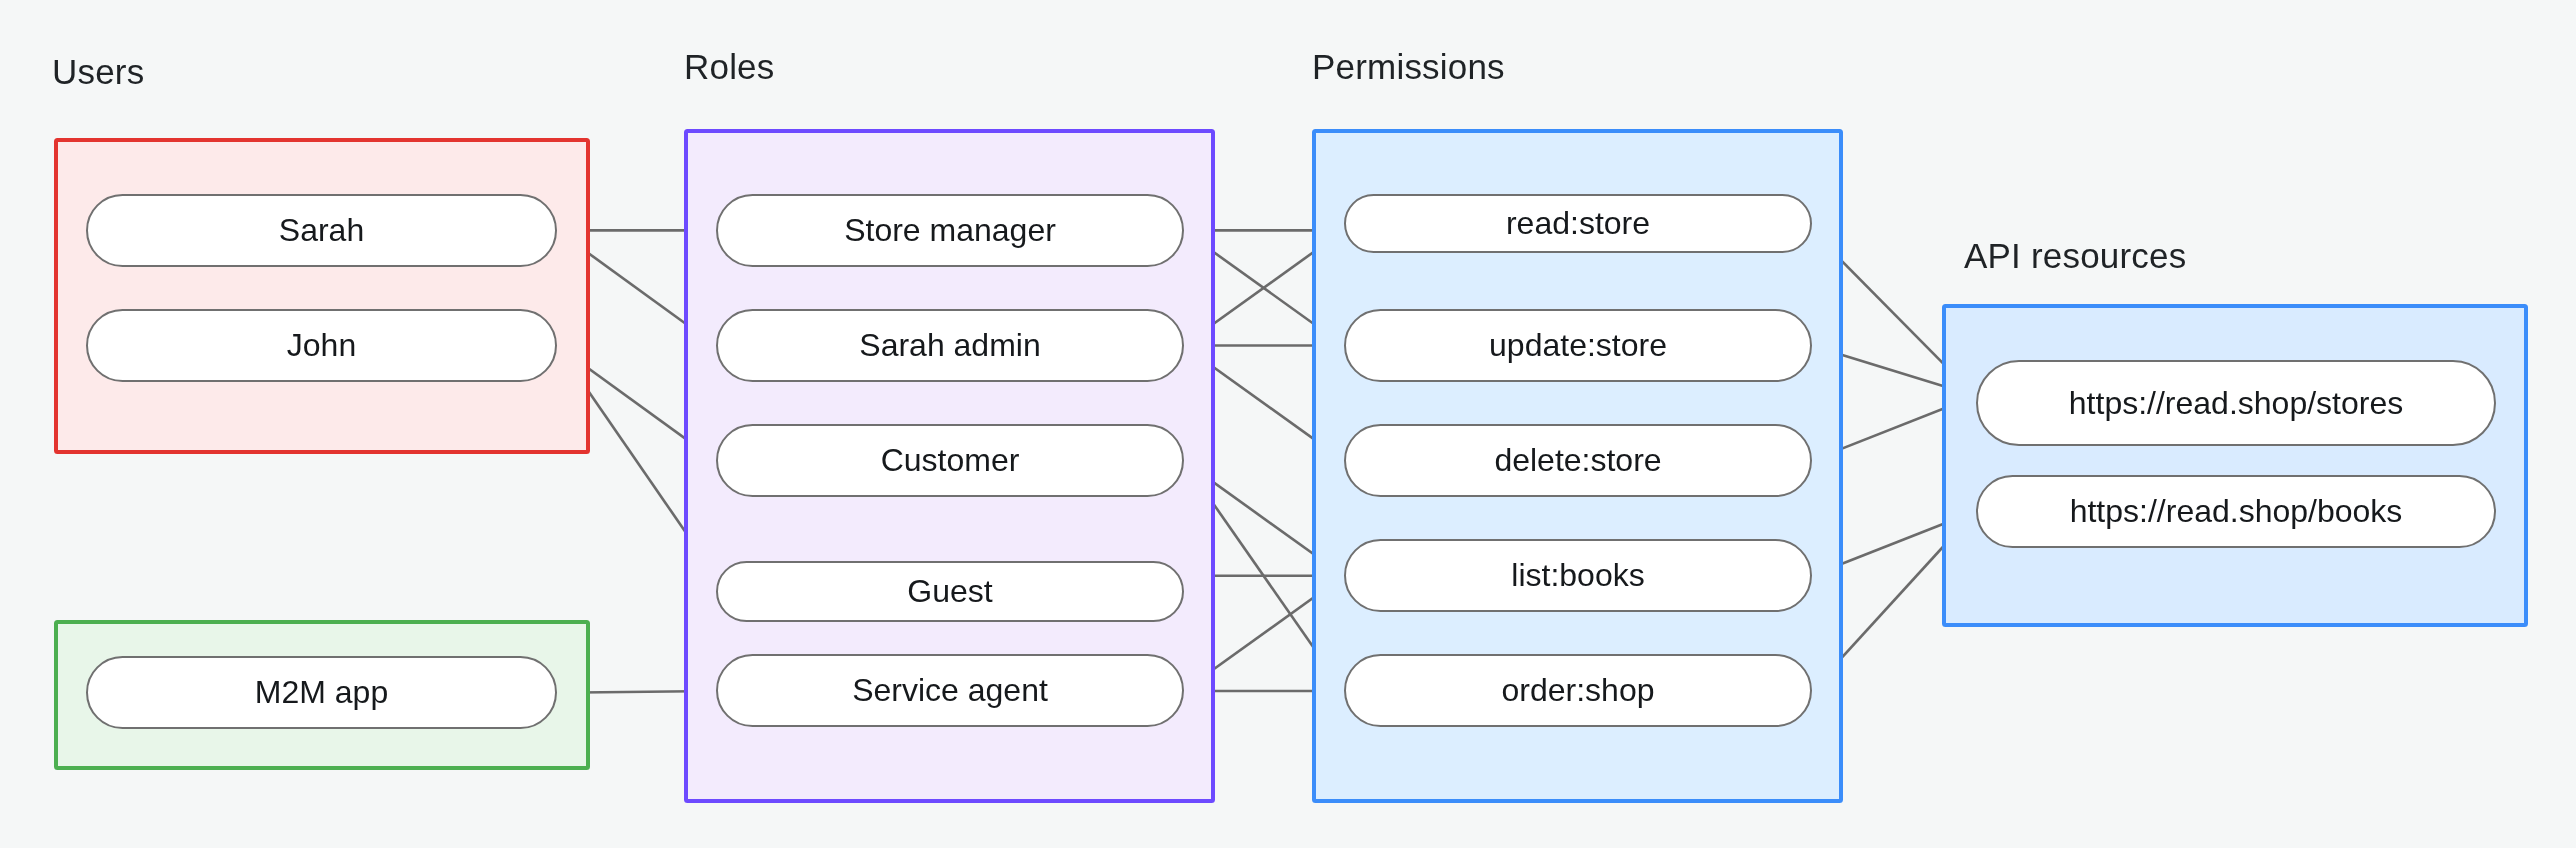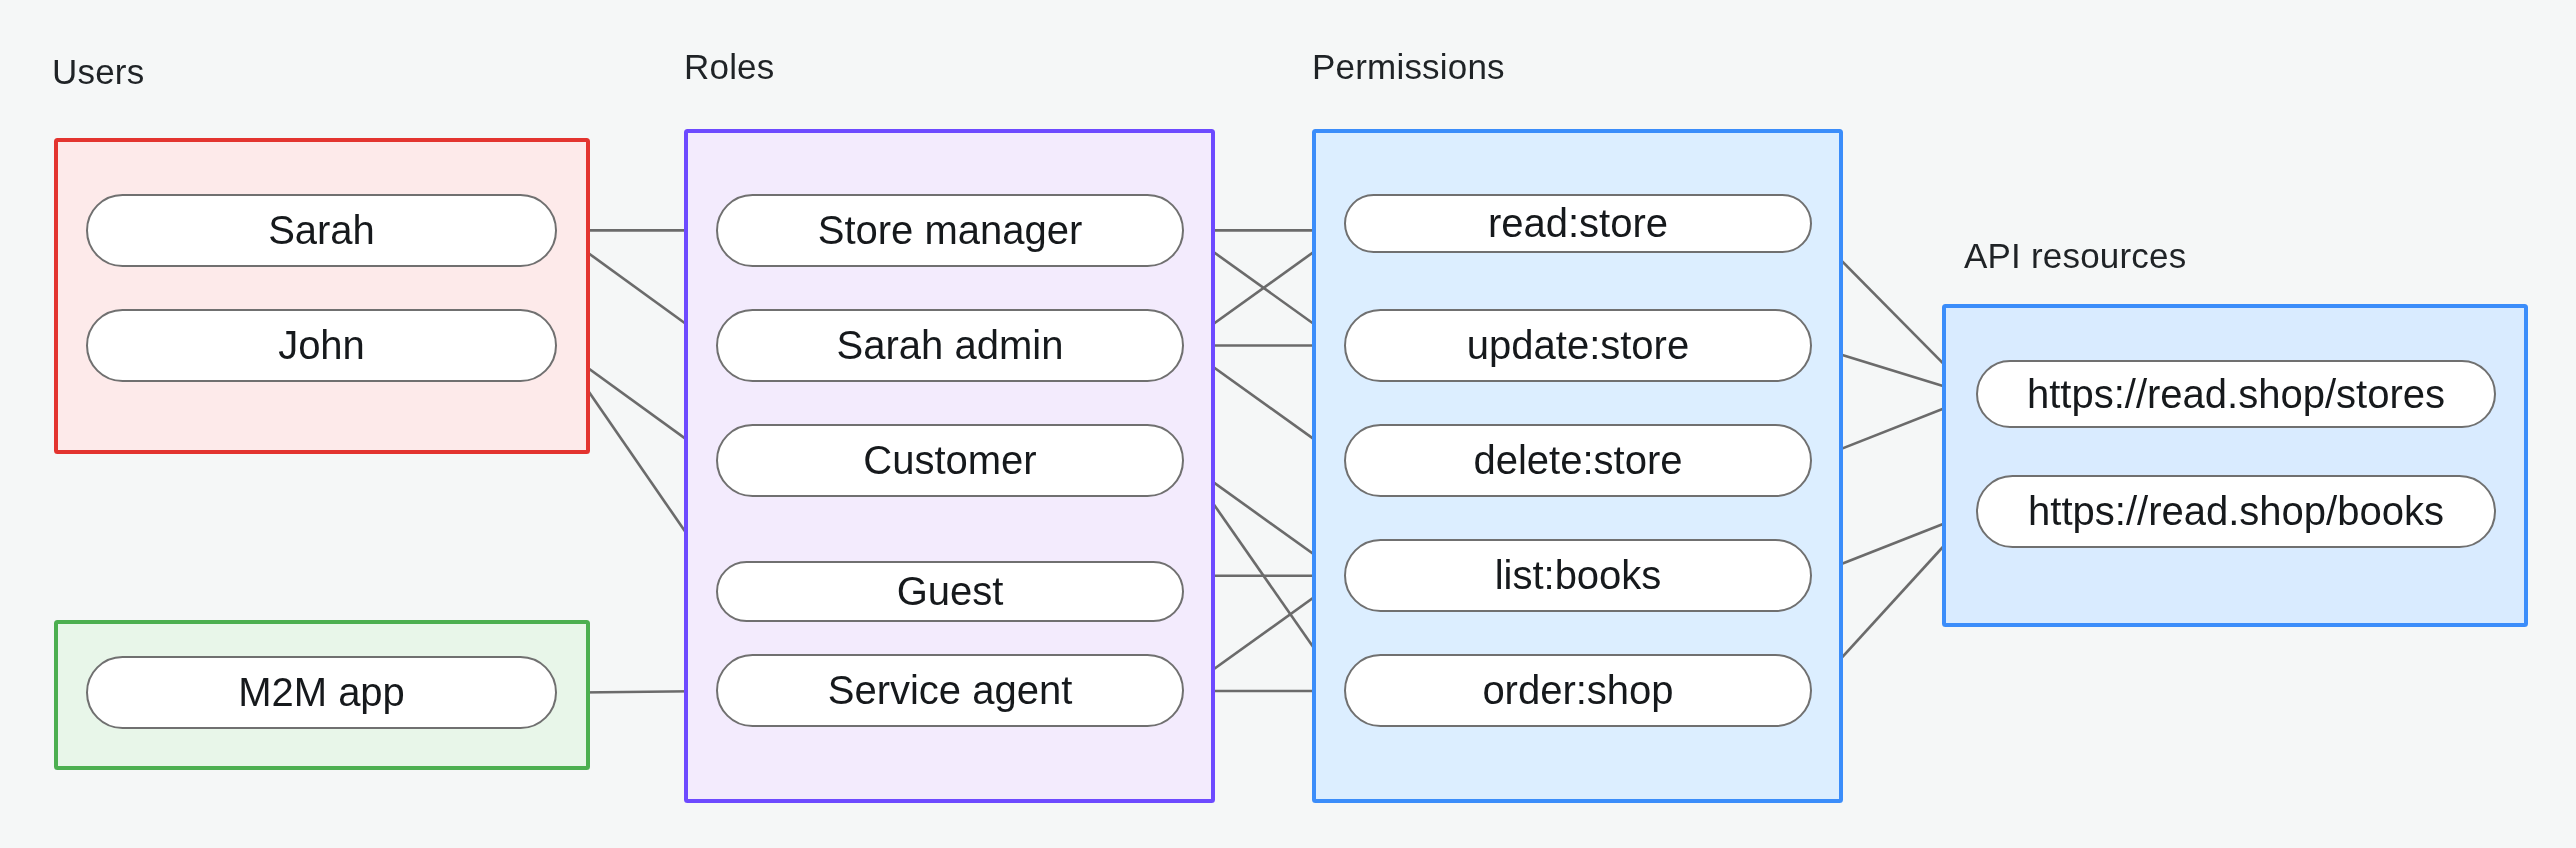--- a/index.html
+++ b/index.html
@@ -30,21 +30,21 @@
   }
   .node{
     position:absolute;
     box-sizing:border-box;
     background:#ffffff;
     border:2.6px solid #707070;
     border-radius:872px;
     display:flex;
     align-items:center;
     justify-content:center;
-    font-size:40px;
+    font-size:32px;
     color:#16191c;
     white-space:nowrap;
   }
   .grp-users{background:#fdeaea;border-color:#e3342f;}
   .grp-m2m{background:#e8f6e9;border-color:#4caf50;}
   .grp-roles{background:#f3ebfd;border-color:#6d4aff;}
   .grp-perms{background:#dceeff;border-color:#3b8dfa;}
   .grp-api{background:#d9ebff;border-color:#3b8dfa;}
 </style>
 </head>
@@ -100,16 +100,16 @@
     <div class="node" style="left: 716px; top: 654px; width: 468px; height: 73px;">Service agent</div>
     <div class="group-label" style="left: 1312px; top: 47px;">Permissions</div>
     <div class="group-box grp-perms" style="left: 1312px; top: 129px; width: 531px; height: 674px;"></div>
     <div class="node" style="left: 1344px; top: 194px; width: 468px; height: 59px;">read:store</div>
     <div class="node" style="left: 1344px; top: 309px; width: 468px; height: 73px;">update:store</div>
     <div class="node" style="left: 1344px; top: 424px; width: 468px; height: 73px;">delete:store</div>
     <div class="node" style="left: 1344px; top: 539px; width: 468px; height: 73px;">list:books</div>
     <div class="node" style="left: 1344px; top: 654px; width: 468px; height: 73px;">order:shop</div>
     <div class="group-label" style="left: 1942px; top: 236px; margin-left: 22px;">API resources</div>
     <div class="group-box grp-api" style="left: 1942px; top: 304px; width: 586px; height: 323px;"></div>
-    <div class="node" style="left: 1976px; top: 360px; width: 520px; height: 68px;">https://read.shop/stores</div>
+    <div class="node" style="left: 1976px; top: 360px; width: 520px; height: 86px;">https://read.shop/stores</div>
     <div class="node" style="left: 1976px; top: 475px; width: 520px; height: 73px;">https://read.shop/books</div>
   </div>
 
 
 </body></html>

